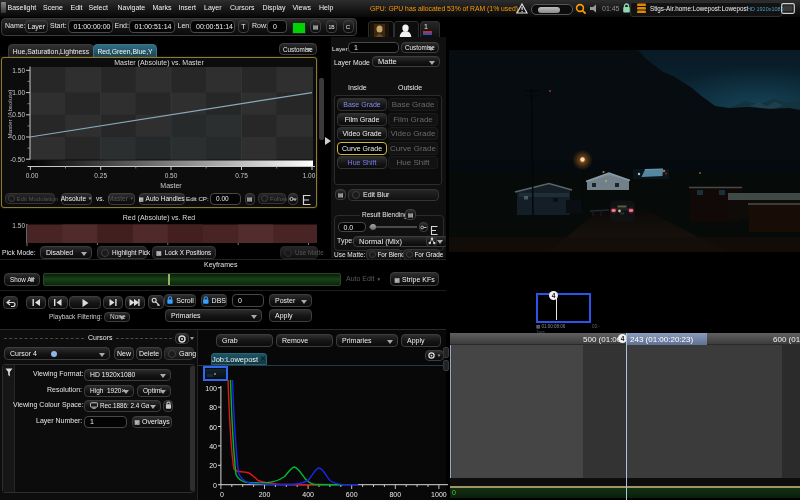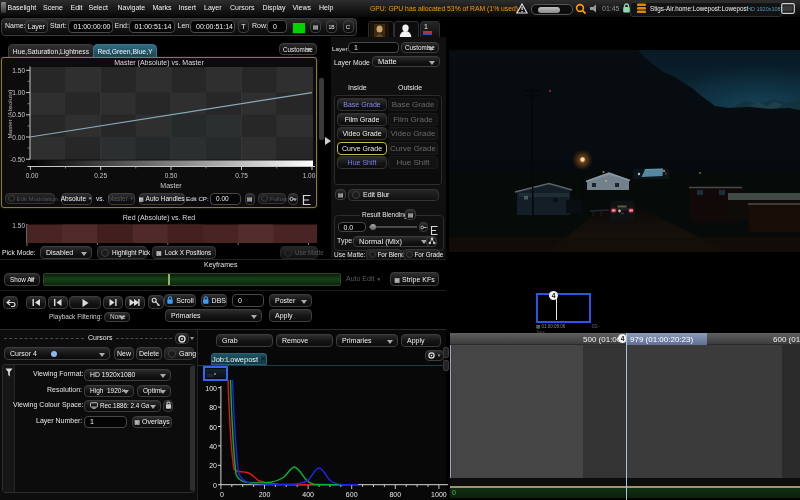--- a/index.html
+++ b/index.html
@@ -289,21 +289,21 @@
 <div class="btn" style="left:419px;top:222px;width:9px;height:10px;">
       <svg width="7" height="7" viewBox="0 0 8 8">
         <circle cx="2.5" cy="4" r="1.6" fill="none" stroke="#ccc" stroke-width="1"></circle>
         <line x1="4" y1="4" x2="7.5" y2="4" stroke="#ccc" stroke-width="1"></line>
       </svg>
     </div>
 <div class="abs" style="left:429.5px;top:221.5px;width:9px;height:11px;"><svg width="9" height="11" viewBox="0 0 9 11">
         <path d="M1.5 1 V10 M1.5 1.5 H7.5 M1.5 5.5 H6 M1.5 9.5 H7.5" stroke="#d8d8d8" stroke-width="1.1" fill="none"></path>
       </svg></div>
 <div class="lbl" style="left:337px;top:237px;">Type:</div>
-<div class="dd" style="left:353px;top:235.5px;width:79px;height:11px;font-size:7.5px;">Normal (Mix)</div>
+<div class="dd" style="left:353px;top:235.5px;width:95px;height:11px;font-size:7.5px;">Normal (Mix)</div>
 <div class="btn" style="left:426px;top:235.5px;width:11px;height:11px;">
       <svg width="8" height="8" viewBox="0 0 8 8">
         <circle cx="4" cy="1.8" r="1.3" fill="#ccc"></circle>
         <circle cx="1.8" cy="6" r="1.3" fill="#ccc"></circle>
         <circle cx="6.2" cy="6" r="1.3" fill="#ccc"></circle>
         <path d="M4 2 L1.8 6 M4 2 L6.2 6" stroke="#ccc" stroke-width=".8"></path>
       </svg>
     </div>
 <div class="lbl" style="left:334px;top:251px;font-size:6.5px;">Use Matte:</div>
 <div class="tog" style="left:365.5px;top:249px;width:36px;height:11px;font-size:6.3px;"><span class="circ" style="width:5px;height:5px;margin:0 2px;"></span>For Blend</div>
@@ -586,21 +586,21 @@
 </div>
 <div class="abs" style="left:549px;top:290.5px;width:9px;height:9px;border-radius:50%;background:#f0f0f0;color:#111;font-size:6.5px;font-weight:bold;text-align:center;line-height:9px;">4</div>
 <div class="lbl" style="left:536px;top:324px;font-size:4.5px;color:#8a8a8a;">▩ 01:00:08:06</div>
 <div class="lbl" style="left:536px;top:329px;font-size:4px;color:#555;">Type</div>
 <div class="lbl" style="left:592px;top:324px;font-size:4.5px;color:#666;">03:-</div>
 
 <div class="abs" style="left:450px;top:333px;width:350px;height:167px;background:#3e3e3e;border-left:1.5px solid #9aa8c2;box-sizing:border-box;"></div>
 <div class="abs" style="left:450px;top:333px;width:350px;height:11.5px;background:linear-gradient(#606060,#3c3c3c);border-bottom:1px solid #2a2a2a;box-sizing:border-box;"></div>
 <div class="lbl" style="left:583px;top:335px;font-size:8px;color:#f0f0f0;">500 (01:00:</div>
 <div class="abs" style="left:627px;top:333px;width:80px;height:11.5px;background:linear-gradient(#8c9cbc,#5f7093);"></div>
-<div class="lbl" style="left:630px;top:335px;font-size:8px;color:#ffffff;">979 (01:00:20:23)</div>
+<div class="lbl" style="left:630px;top:335px;font-size:8px;color:#ffffff;">243 (01:00:20:23)</div>
 <div class="abs" style="left:618px;top:334px;width:9px;height:9px;border-radius:50%;background:#f0f0f0;color:#111;font-size:6.5px;font-weight:bold;text-align:center;line-height:9px;z-index:5;">4</div>
 <div class="lbl" style="left:773px;top:335px;font-size:8px;color:#f0f0f0;">600 (01:0</div>
 
 <div class="abs" style="left:451.5px;top:344.5px;width:131.5px;height:133.5px;background:#454545;"></div>
 <div class="abs" style="left:583px;top:344.5px;width:44px;height:133.5px;background:#333333;"></div>
 <div class="abs" style="left:627px;top:344.5px;width:155px;height:133.5px;background:#3b3b3b;"></div>
 <div class="abs" style="left:782px;top:344.5px;width:18px;height:133.5px;background:#2b2b2b;"></div>
 <div class="abs" style="left:450px;top:478px;width:350px;height:8px;background:#0d0d0d;"></div>
 <div class="abs" style="left:450px;top:486px;width:350px;height:1.5px;background:#a29467;"></div>
 <div class="abs" style="left:450px;top:487.5px;width:350px;height:10px;background:linear-gradient(#123012,#0a1f0a);"></div>

